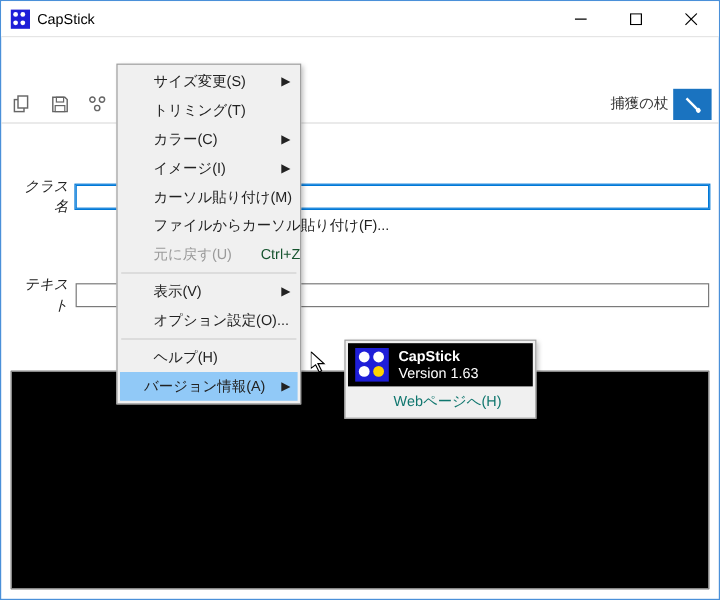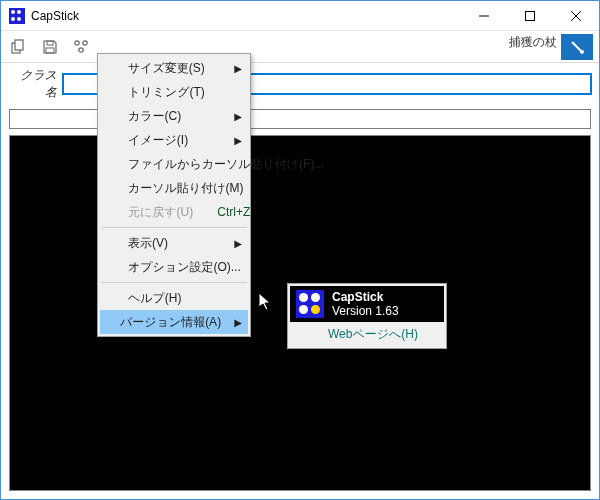--- a/index.html
+++ b/index.html
@@ -1,28 +1,28 @@
 <!DOCTYPE html>
 <html><head>
 <meta charset="utf-8">
 <style>
 * { box-sizing: border-box; margin: 0; padding: 0; font-family: "Yu Gothic UI", "Meiryo", sans-serif; font-size: 12px; }
 body { background: #fff; }
-.window { width: 600px; height: 500px; border: 1px solid #4a90d9; display: flex; flex-direction: column; background: #fff; position: relative; }
+.window { width: 600px; height: 500px; border: 1px solid #4a90d9; display: flex; flex-direction: column; background: #fff; position: relative; gap: 40px; }
 .titlebar { height: 30px; display: flex; align-items: center; background: #fff; border-bottom: 1px solid #e5e5e5; }
 .titlebar-icon { width: 16px; height: 16px; margin: 0 6px 0 8px; background: #1e1ed8; display: flex; flex-wrap: wrap; padding: 2px; gap: 2px; }
 .titlebar-icon span { width: 4px; height: 4px; background: #fff; border-radius: 50%; }
 .title-text { flex: 1; }
 .win-btns { display: flex; height: 100%; }
 .win-btn { width: 46px; display: flex; align-items: center; justify-content: center; color: #000; }
 
 .toolbar { height: 32px; display: flex; align-items: center; padding: 0 6px; border-bottom: 1px solid #ddd; gap: 10px; }
 .tool-btn { width: 22px; height: 22px; display: flex; align-items: center; justify-content: center; color: #555; }
 .spacer { flex: 1; }
-.cap-badge { display: flex; gap: 4px; }
+.cap-badge { display: flex; align-items: center; gap: 4px; }
 .cap-badge-label { color: #333; }
 .cap-badge-icon { width: 32px; height: 26px; background: #1a73c0; display: flex; align-items: center; justify-content: center; }
 .cap-badge-icon svg { transform: rotate(45deg); }
 
 .form-row { display: flex; align-items: center; padding: 4px 8px; gap: 6px; }
 .form-label { width: 48px; text-align: right; color: #222; font-style: italic; }
 .form-input { flex: 1; height: 20px; border: 1px solid #7a7a7a; padding: 0 4px; background: #fff; }
 .form-input.focused { border: 1px solid #0078d7; outline: 1px solid #0078d7; }
 
 .content-area { flex: 1; background: #000; margin: 2px 8px 8px 8px; border: 1px solid #888; }
@@ -110,20 +110,21 @@
           </svg>
       </span>
     </div>
   </div>
 
   <div class="form-row">
     <div class="form-label">クラス名</div>
     <input class="form-input focused" value="" style="">
   </div>
   <div class="form-row">
+    <div class="form-label">テキスト</div>
     <input class="form-input" value="" style="">
   </div>
 
   <div class="content-area"></div>
 
   <div class="menu" style="left:96px; top:52px; width:154px;">
     <div class="menu-item">
         <span>サイズ変更(S)</span>
         <span class="arrow">▶</span>
       </div>
@@ -132,24 +133,24 @@
       </div>
     <div class="menu-item">
         <span>カラー(C)</span>
         <span class="arrow">▶</span>
       </div>
     <div class="menu-item">
         <span>イメージ(I)</span>
         <span class="arrow">▶</span>
       </div>
     <div class="menu-item">
-        <span>ファイルからカーソル貼り付け(F)...</span>
+        <span>カーソル貼り付け(M)</span>
       </div>
     <div class="menu-item">
-        <span>カーソル貼り付け(M)</span>
+        <span>ファイルからカーソル貼り付け(F)...</span>
       </div>
     <div class="menu-item disabled">
         <span>元に戻す(U)</span>
         <span class="shortcut">Ctrl+Z</span>
       </div>
     <div class="menu-sep"></div>
     <div class="menu-item">
         <span>表示(V)</span>
         <span class="arrow">▶</span>
       </div>

